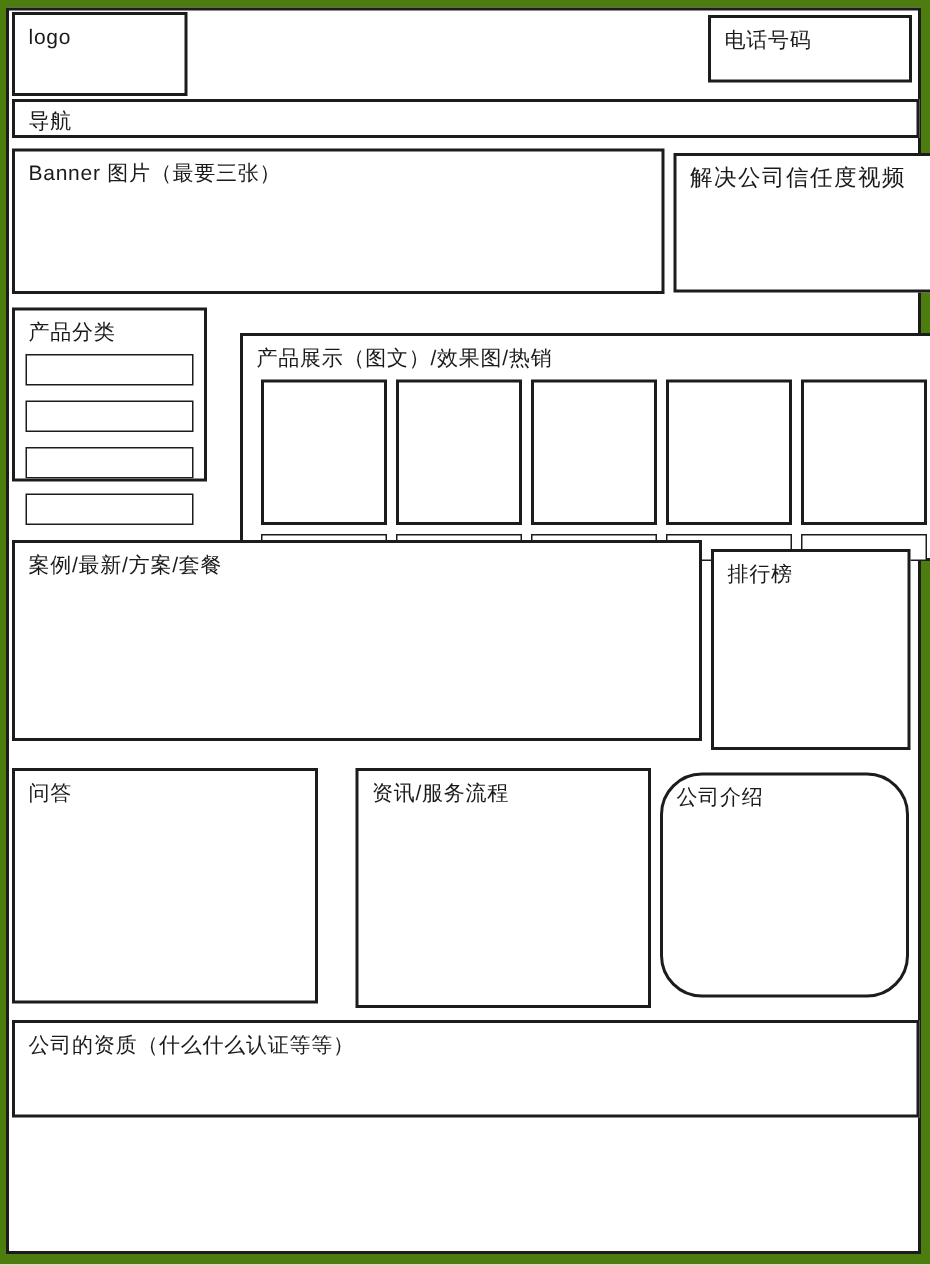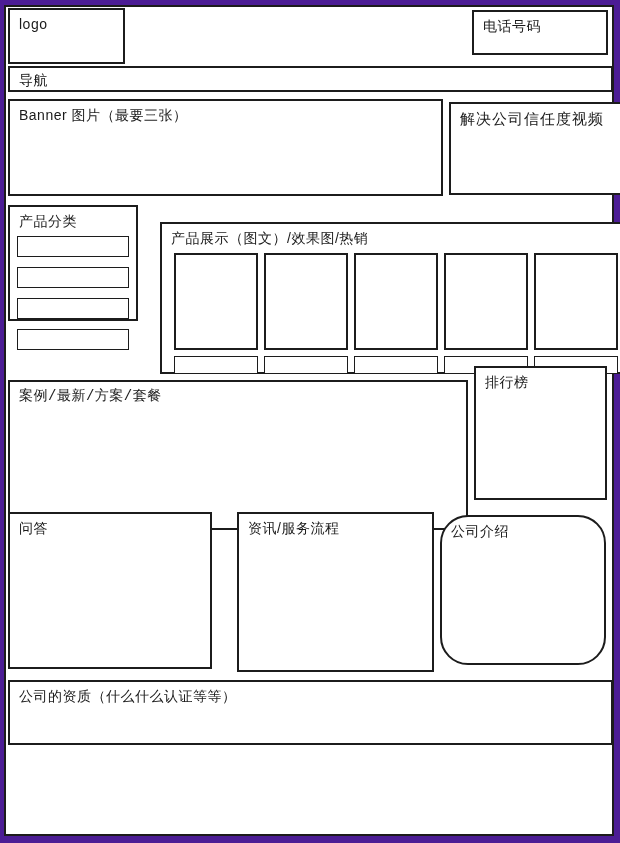--- a/index.html
+++ b/index.html
@@ -6,21 +6,21 @@
     margin: 0;
     padding: 0;
     background: #ffffff;
     font-family: "Liberation Sans", sans-serif;
     color: #1a1a1a;
   }
   .stage {
     position: relative;
     width: 620px;
     height: 843px;
-    background: #4c1d95;
+    background: #4d7c0f;
     overflow: hidden;
   }
   .box {
     position: absolute;
     background: #ffffff;
     border: 2px solid #1c1c1c;
     box-sizing: border-box;
   }
   .panel-title {
     font-size: 14px;
@@ -65,21 +65,21 @@
     background: #ffffff;
   }
   .product-label {
     height: 18px;
     margin-top: 6px;
     border: 1px solid #1c1c1c;
     box-sizing: border-box;
     background: #ffffff;
   }
   
-  .cases-panel   { left: 8px;   top: 380px; width: 460px; height: 150px; font-family: Liberation Mono, monospace; }
+  .cases-panel   { left: 8px;   top: 360px; width: 460px; height: 134px; }
   .ranking-panel { left: 474px; top: 366px; width: 133px; height: 134px; }
   
   .qa-panel    { left: 8px;   top: 512px; width: 204px; height: 157px; }
   .news-panel  { left: 237px; top: 512px; width: 197px; height: 160px; }
   .about-panel { left: 440px; top: 515px; width: 166px; height: 150px; border-radius: 28px; }
   
   .qualifications-panel { left: 8px;  top: 680px; width: 605px; height: 65px; }
   .links-panel          { left: 12px; top: 753px; width: 598px; height: 73px; }
 </style>
 </head>

